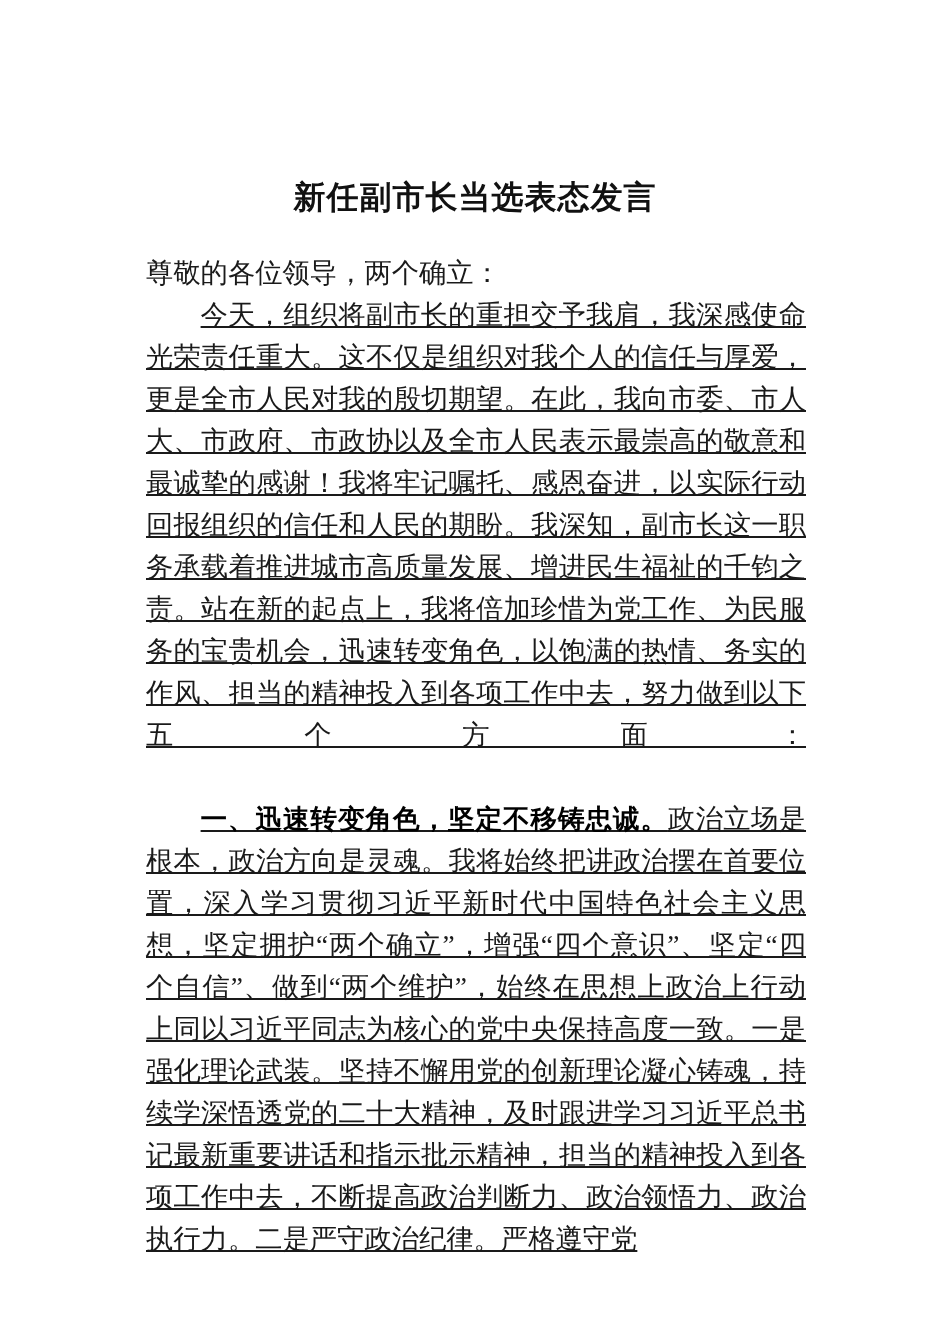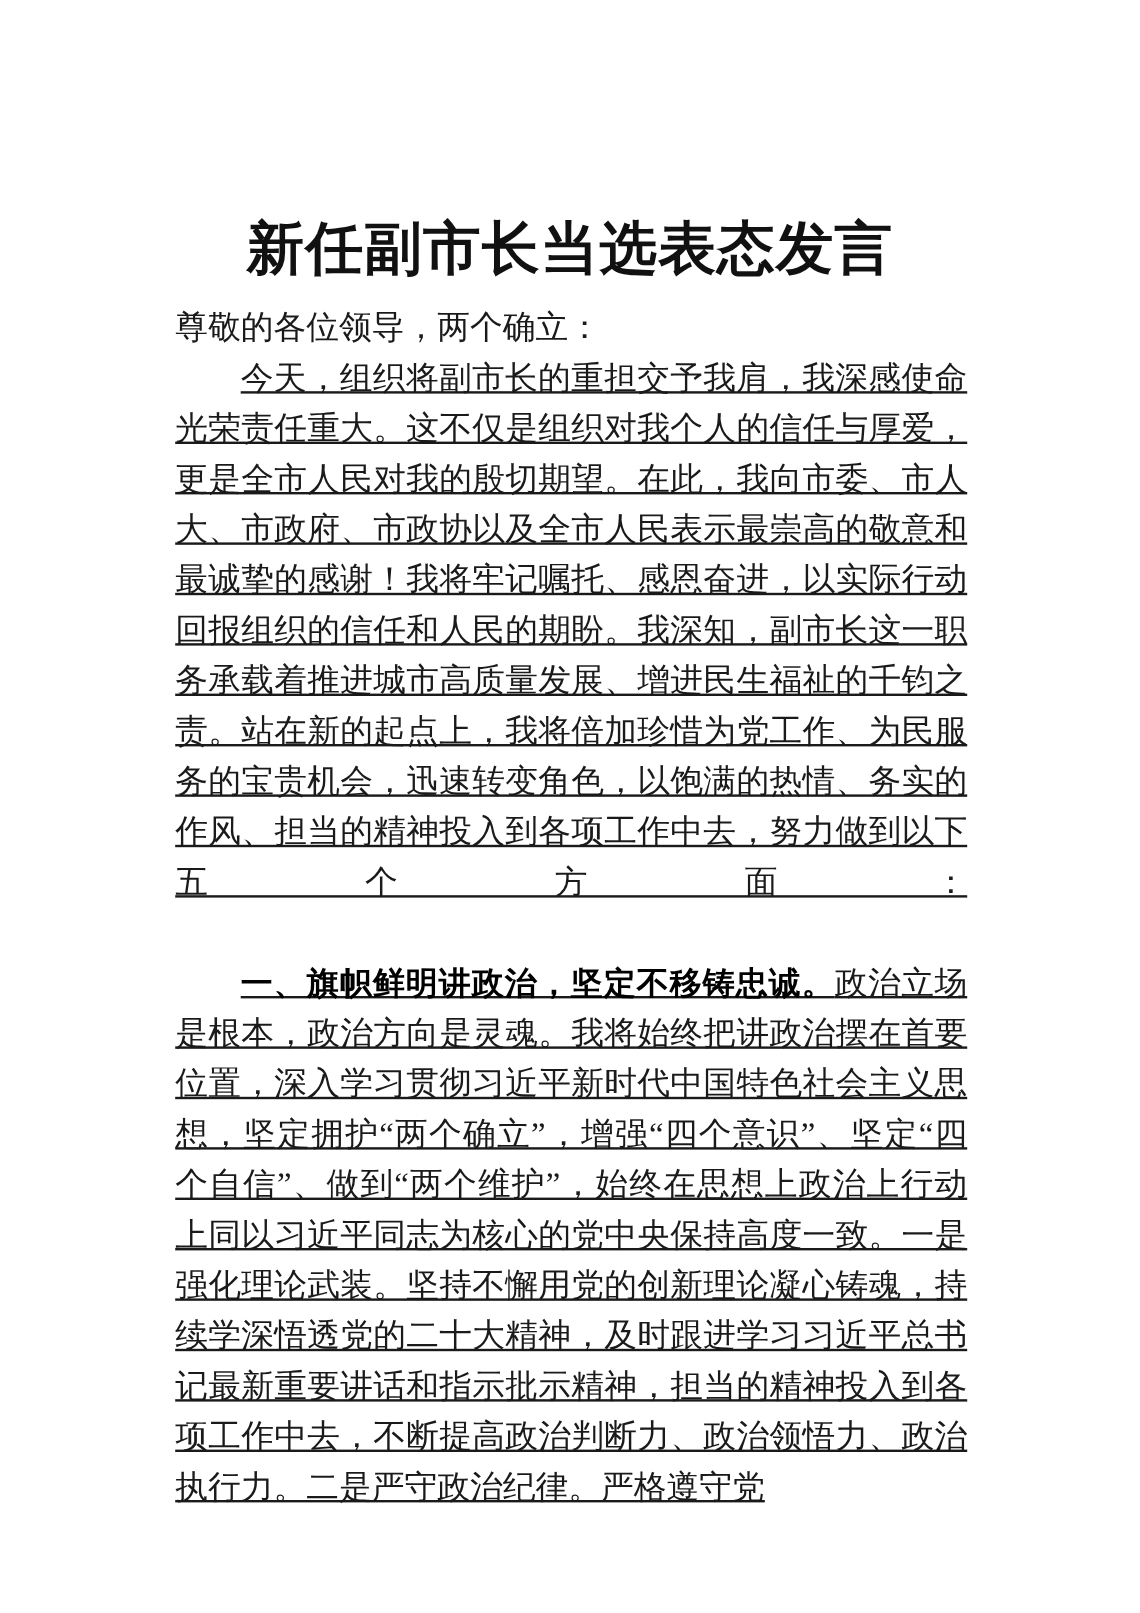--- a/index.html
+++ b/index.html
@@ -24,21 +24,21 @@
   }
 
   .doc-title {
     position: absolute;
     left: 0;
     top: 152px;
     width: 950px;
     text-align: center;
     font-family: "Liberation Serif", "DejaVu Serif", serif;
     font-weight: bold;
-    font-size: 48px;
+    font-size: 32px;
     line-height: 48px;
     letter-spacing: 1px;
     color: #111111;
     white-space: nowrap;
   }
 
   .body-block {
     position: absolute;
     left: 146px;
     top: 252px;
@@ -91,16 +91,16 @@
 <div class="page">
 
   <h1 class="doc-title">新任副市长当选表态发言</h1>
 
   <div class="body-block">
 
     <p class="para nostretch">尊敬的各位领导，两个确立：</p>
 
     <p class="para indent">今天，组织将副市长的重担交予我肩，我深感使命光荣责任重大。这不仅是组织对我个人的信任与厚爱，更是全市人民对我的殷切期望。在此，我向市委、市人大、市政府、市政协以及全市人民表示最崇高的敬意和最诚挚的感谢！我将牢记嘱托、感恩奋进，以实际行动回报组织的信任和人民的期盼。我深知，副市长这一职务承载着推进城市高质量发展、增进民生福祉的千钧之责。站在新的起点上，我将倍加珍惜为党工作、为民服务的宝贵机会，迅速转变角色，以饱满的热情、务实的作风、担当的精神投入到各项工作中去，努力做到以下五个方面：</p>
 
-    <p class="para indent nostretch"><span class="bold-lead">一、旗帜鲜明讲政治，坚定不移铸忠诚。</span><span>政治立场是根本，政治方向是灵魂。我将始终把讲政治摆在首要位置，深入学习贯彻习近平新时代中国特色社会主义思想，坚定拥护“两个确立”，增强“四个意识”、坚定“四个自信”、做到“两个维护”，始终在思想上政治上行动上同以习近平同志为核心的党中央保持高度一致。一是强化理论武装。坚持不懈用党的创新理论凝心铸魂，持续学深悟透党的二十大精神，及时跟进学习习近平总书记最新重要讲话和指示批示精神，担当的精神投入到各项工作中去，不断提高政治判断力、政治领悟力、政治执行力。二是严守政治纪律。严格遵守党</span></p>
+    <p class="para indent nostretch"><span class="bold-lead">一、迅速转变角色，坚定不移铸忠诚。</span><span>政治立场是根本，政治方向是灵魂。我将始终把讲政治摆在首要位置，深入学习贯彻习近平新时代中国特色社会主义思想，坚定拥护“两个确立”，增强“四个意识”、坚定“四个自信”、做到“两个维护”，始终在思想上政治上行动上同以习近平同志为核心的党中央保持高度一致。一是强化理论武装。坚持不懈用党的创新理论凝心铸魂，持续学深悟透党的二十大精神，及时跟进学习习近平总书记最新重要讲话和指示批示精神，担当的精神投入到各项工作中去，不断提高政治判断力、政治领悟力、政治执行力。二是严守政治纪律。严格遵守党</span></p>
 
   </div>
 </div>
 
 </body></html>

